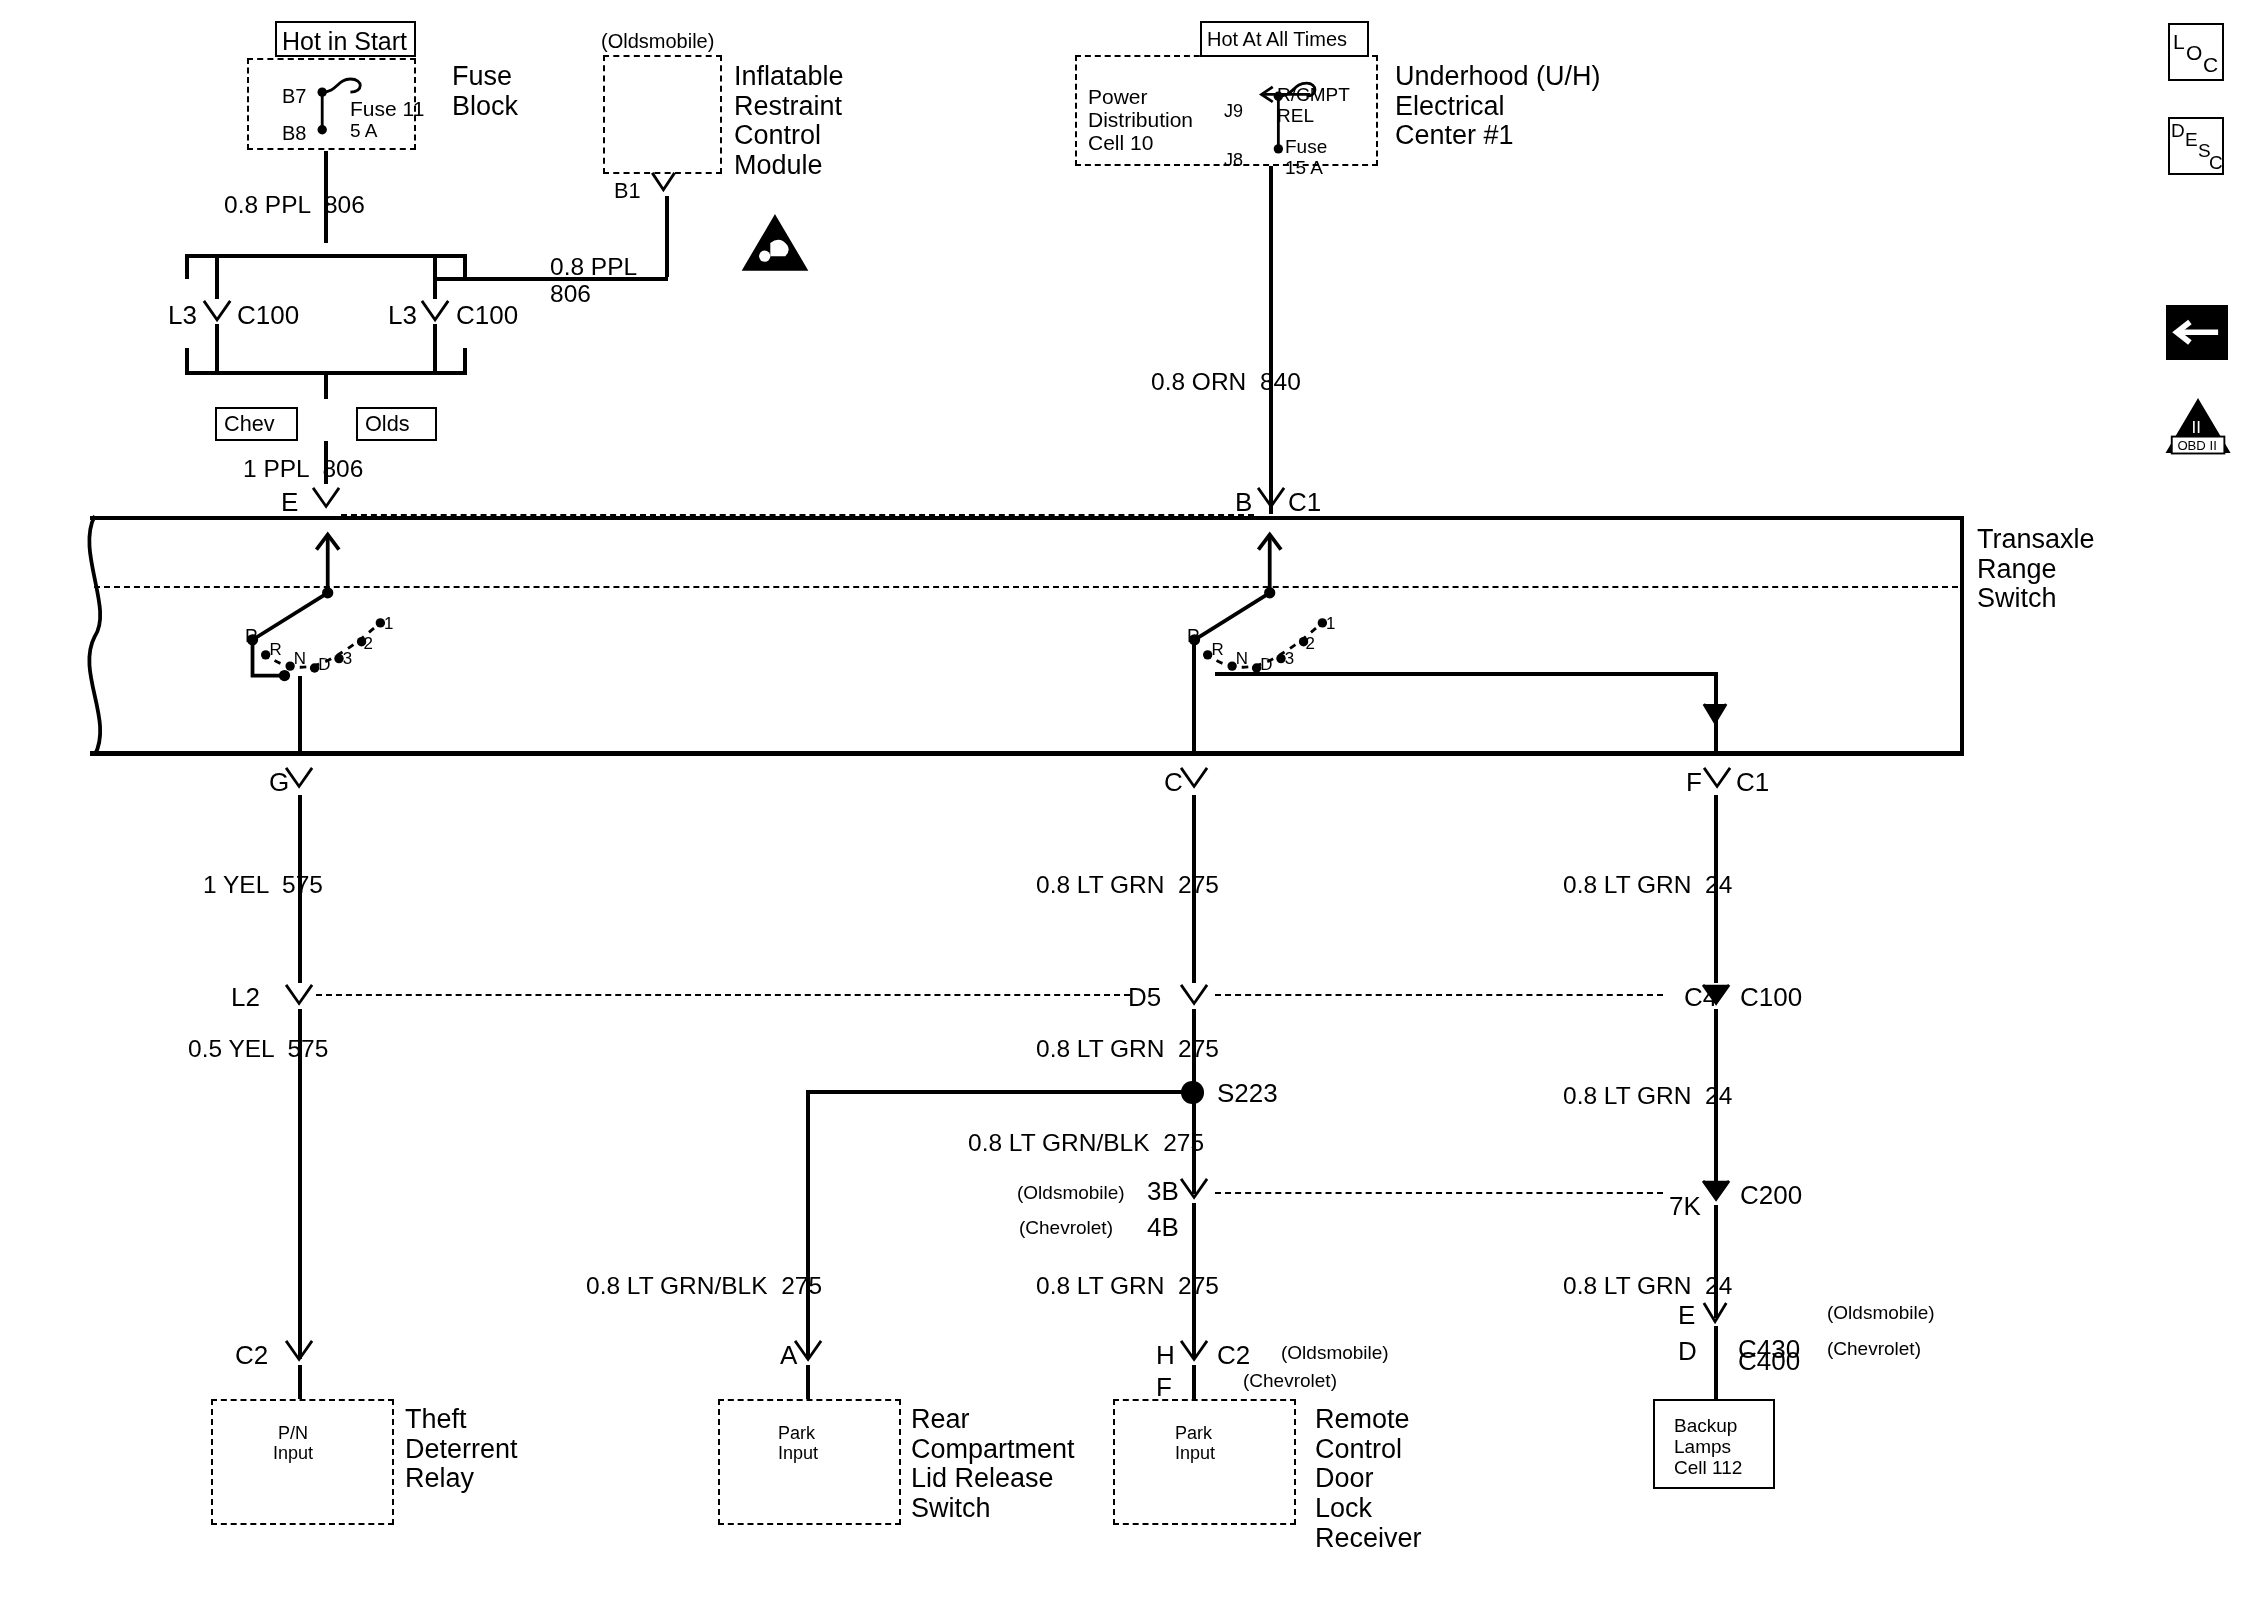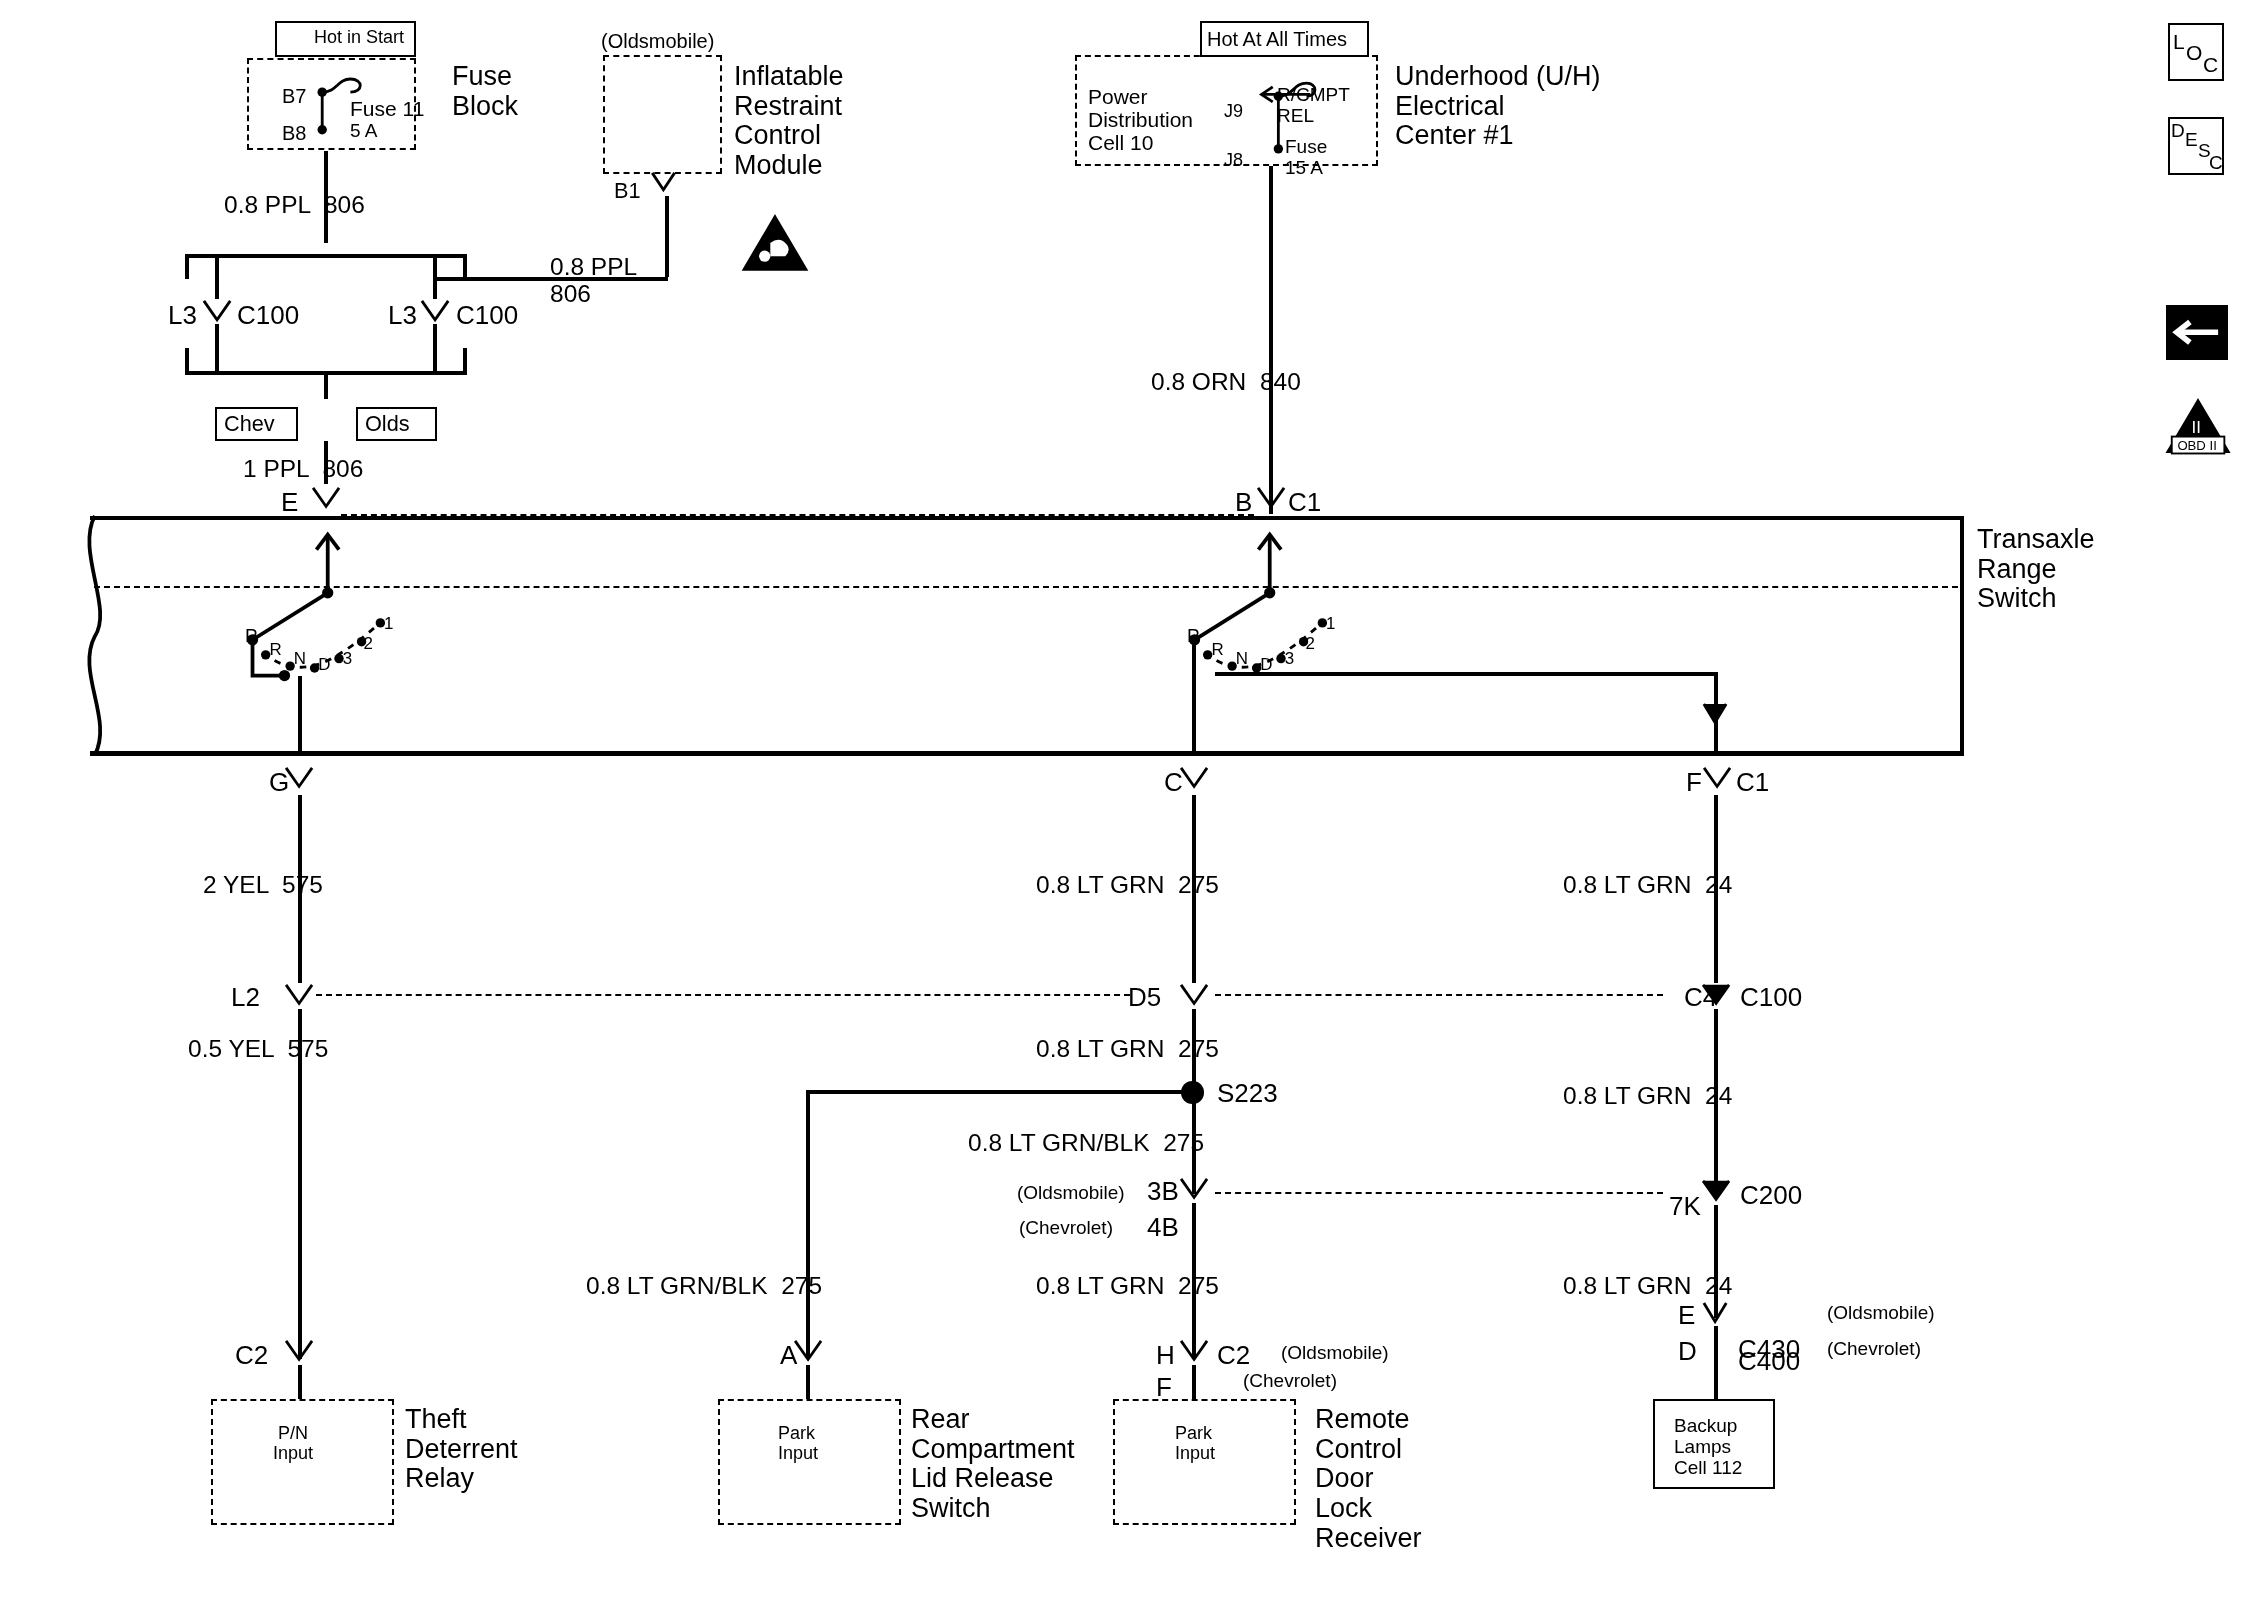--- a/index.html
+++ b/index.html
@@ -14,21 +14,21 @@
   .dashh{position:absolute;height:0;border-top:2.8px dashed #000;}
   .dot{position:absolute;background:#000;border-radius:50%;}
   svg{position:absolute;overflow:visible;}
 </style>
 </head>
 <body>
 
 <div id="page">
 
   <div class="sbox" style="left:275px;top:21px;width:141px;height:36px;border-width:2.8px;"></div>
-  <div class="t" style="left:282px;top:28px;font-size:18px;margin-left:32px;">Hot in Start</div>
+  <div class="t" style="left:282px;top:28px;font-size:25px;">Hot in Start</div>
 
   <div class="t" style="left:601px;top:30px;font-size:20px;">(Oldsmobile)</div>
 
   <div class="sbox" style="left:1200px;top:21px;width:169px;height:36px;"></div>
   <div class="t" style="left:1207px;top:28px;font-size:20px;">Hot At All Times</div>
 
   <div class="box" style="left:247px;top:58px;width:169px;height:92px;"></div>
   <div class="t" style="left:452px;top:62px;font-size:27px;">Fuse<br>Block</div>
   <div class="t" style="left:282px;top:85px;font-size:20px;">B7</div>
   <div class="t" style="left:282px;top:122px;font-size:20px;">B8</div>
@@ -200,21 +200,21 @@
     <path d="M2,2 L16,22 L30,2" fill="none" stroke="#000" stroke-width="3"></path>
   </svg>
 
   <div class="t" style="left:1686px;top:768px;font-size:26px;">F</div>
   <svg style="left:1702px;top:766px;width:32px;height:26px;" viewBox="0 0 34 28" width="32" height="26">
     <path d="M2,2 L16,22 L30,2" fill="none" stroke="#000" stroke-width="3"></path>
   </svg>
   <div class="t" style="left:1736px;top:768px;font-size:26px;">C1</div>
 
   <div class="ln v" style="left:298px;top:795px;height:188px;"></div>
-  <div class="t" style="left:203px;top:872px;font-size:24.5px;">2 YEL  575</div>
+  <div class="t" style="left:203px;top:872px;font-size:24.5px;">1 YEL  575</div>
   <div class="t" style="left:231px;top:983px;font-size:26px;">L2</div>
   <svg style="left:284px;top:983px;width:32px;height:26px;" viewBox="0 0 34 28" width="32" height="26">
     <path d="M2,2 L16,22 L30,2" fill="none" stroke="#000" stroke-width="3"></path>
   </svg>
   <div class="t" style="left:188px;top:1036px;font-size:24.5px;">0.5 YEL  575</div>
   <div class="ln v" style="left:298px;top:1009px;height:350px;"></div>
   <div class="t" style="left:235px;top:1341px;font-size:26px;">C2</div>
   <svg style="left:284px;top:1339px;width:32px;height:26px;" viewBox="0 0 34 28" width="32" height="26">
     <path d="M2,2 L16,22 L30,2" fill="none" stroke="#000" stroke-width="3"></path>
   </svg>

